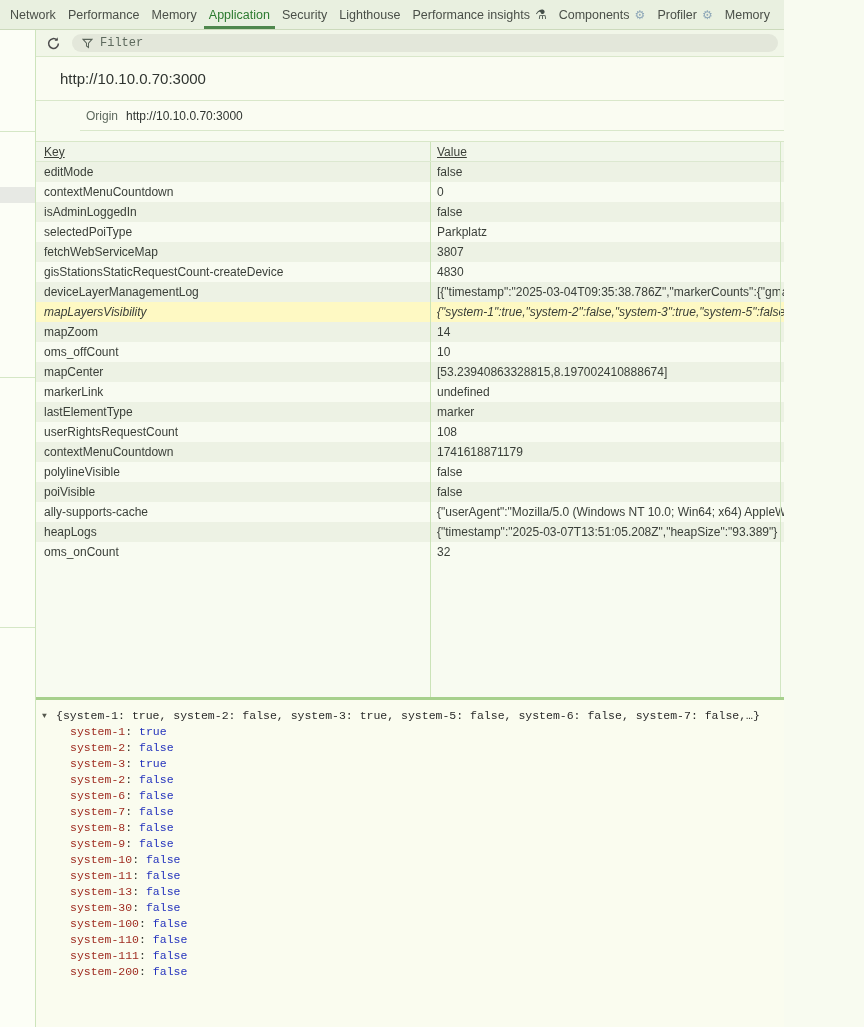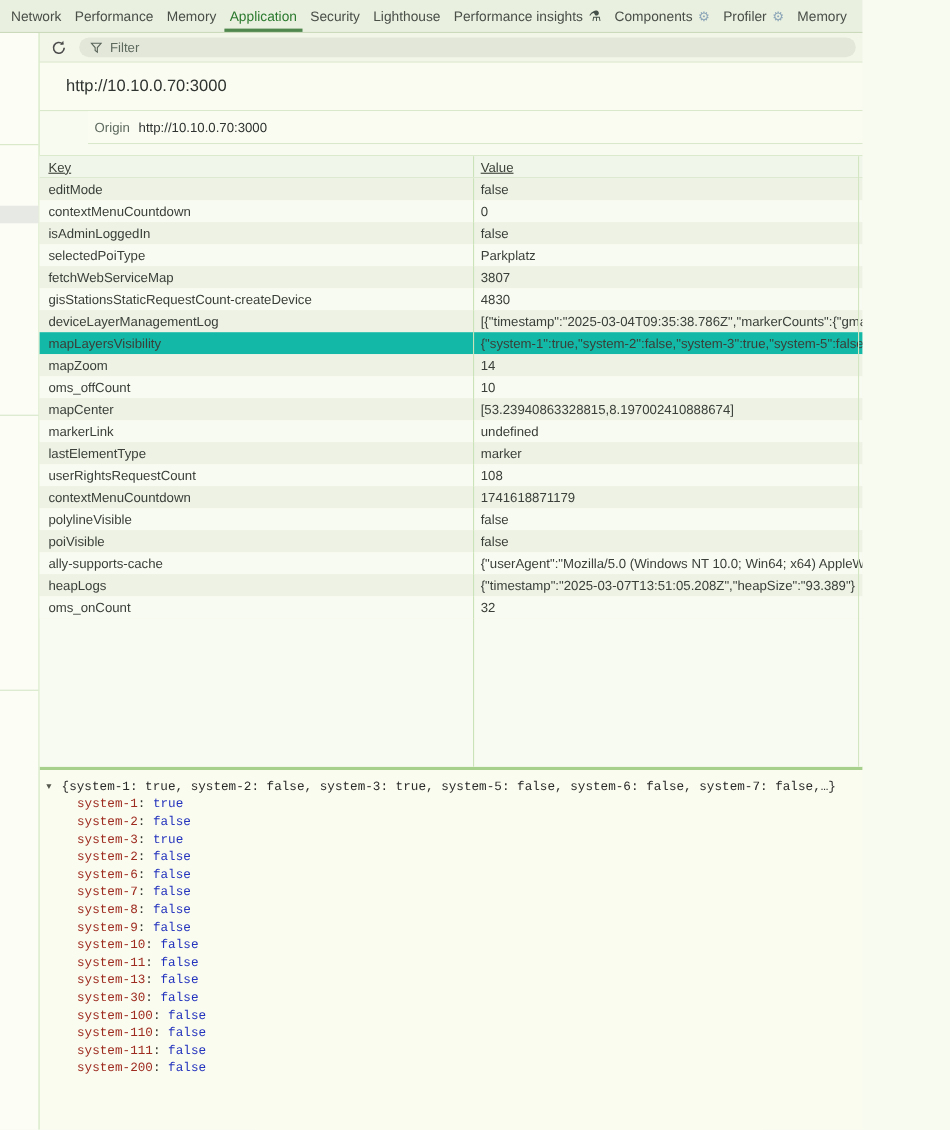--- a/index.html
+++ b/index.html
@@ -30,21 +30,21 @@
 
   .main-col { flex:1; display:flex; flex-direction:column; min-width:0; }
 
   
   .toolbar { flex:0 0 27px; background:#f1f6e8; border-bottom:1px solid #d9e7ca;
     display:flex; align-items:center; padding:0 6px 0 8px; gap:10px; }
   .refresh-btn { width:18px; height:18px; display:flex; align-items:center; justify-content:center; }
   .filter-pill { flex:1; height:18px; background:#e3e7da; border-radius:9px;
     display:flex; align-items:center; gap:7px; padding:0 10px; }
   .filter-pill input { border:none; outline:none; background:transparent; flex:1;
-    font-size:12px; color:#be185d; font-family:Liberation Sans, sans-serif; }
+    font-size:12px; color:#be185d; font-family:Liberation Mono, monospace; }
   .filter-pill input::placeholder { color:#5e6a5e; opacity:1; }
 
   
   .url-header { flex:0 0 44px; background:#fafcf2; border-bottom:1px solid #d9e7ca;
     display:flex; align-items:center; padding-left:24px; font-size:15px; color:#2f3430; }
   .origin-row { flex:0 0 30px; background:#fafcf2; border-bottom:1px solid #d9e7ca;
     display:flex; align-items:center; font-size:12px;margin-left:44px; }
   .origin-label { padding-left:6px; color:#5f6a5f; width:46px; }
   .origin-value { color:#2f3430; }
   .table-gap { flex:0 0 10px; background:#f8fbf0; }
@@ -52,21 +52,21 @@
   
   .table-wrap { flex:1; position:relative; display:flex; flex-direction:column;
     border-top:1px solid #d8e7c8; background:#f8fbf1; min-height:0; }
   .right-hairline { position:absolute; top:0; bottom:0; right:3px; width:1px; background:#d2e6c2; }
   .kv-grid { display:grid; grid-template-columns:394px 1fr; }
   .kv-head { height:20px; background:#f1f6ea; border-bottom:1px solid #dce8d0;
     font-size:12px; color:#3c4139; }
   .kv-head .cell { display:flex; align-items:center;text-decoration:underline; }
   .kv-row { height:20px; font-size:12px; color:#3a3f39; background:#f8fbf1; }
   .kv-row:nth-child(odd) { background:#edf2e4; }  
-  .kv-row.selected { background:#14b8a6; }
+  .kv-row.selected { background:#fef9c3;font-style:italic; }
   .cell { overflow:hidden; white-space:nowrap; display:flex; align-items:center; }
   .cell-key { padding-left:8px; }
   .cell-value { border-left:1px solid #cbe3b8; padding-left:6px; }
   .table-filler { flex:1; display:grid; grid-template-columns:394px 1fr; }
   .table-filler .cell-value { height:100%; }
 
   
   .pane-divider { flex:0 0 3px; background:#a7d08d; }
   .json-pane { flex:0 0 327px; background:#fafcef; padding-top:8px;
     font-family:"Liberation Mono","DejaVu Sans Mono",monospace; font-size:11.5px;

